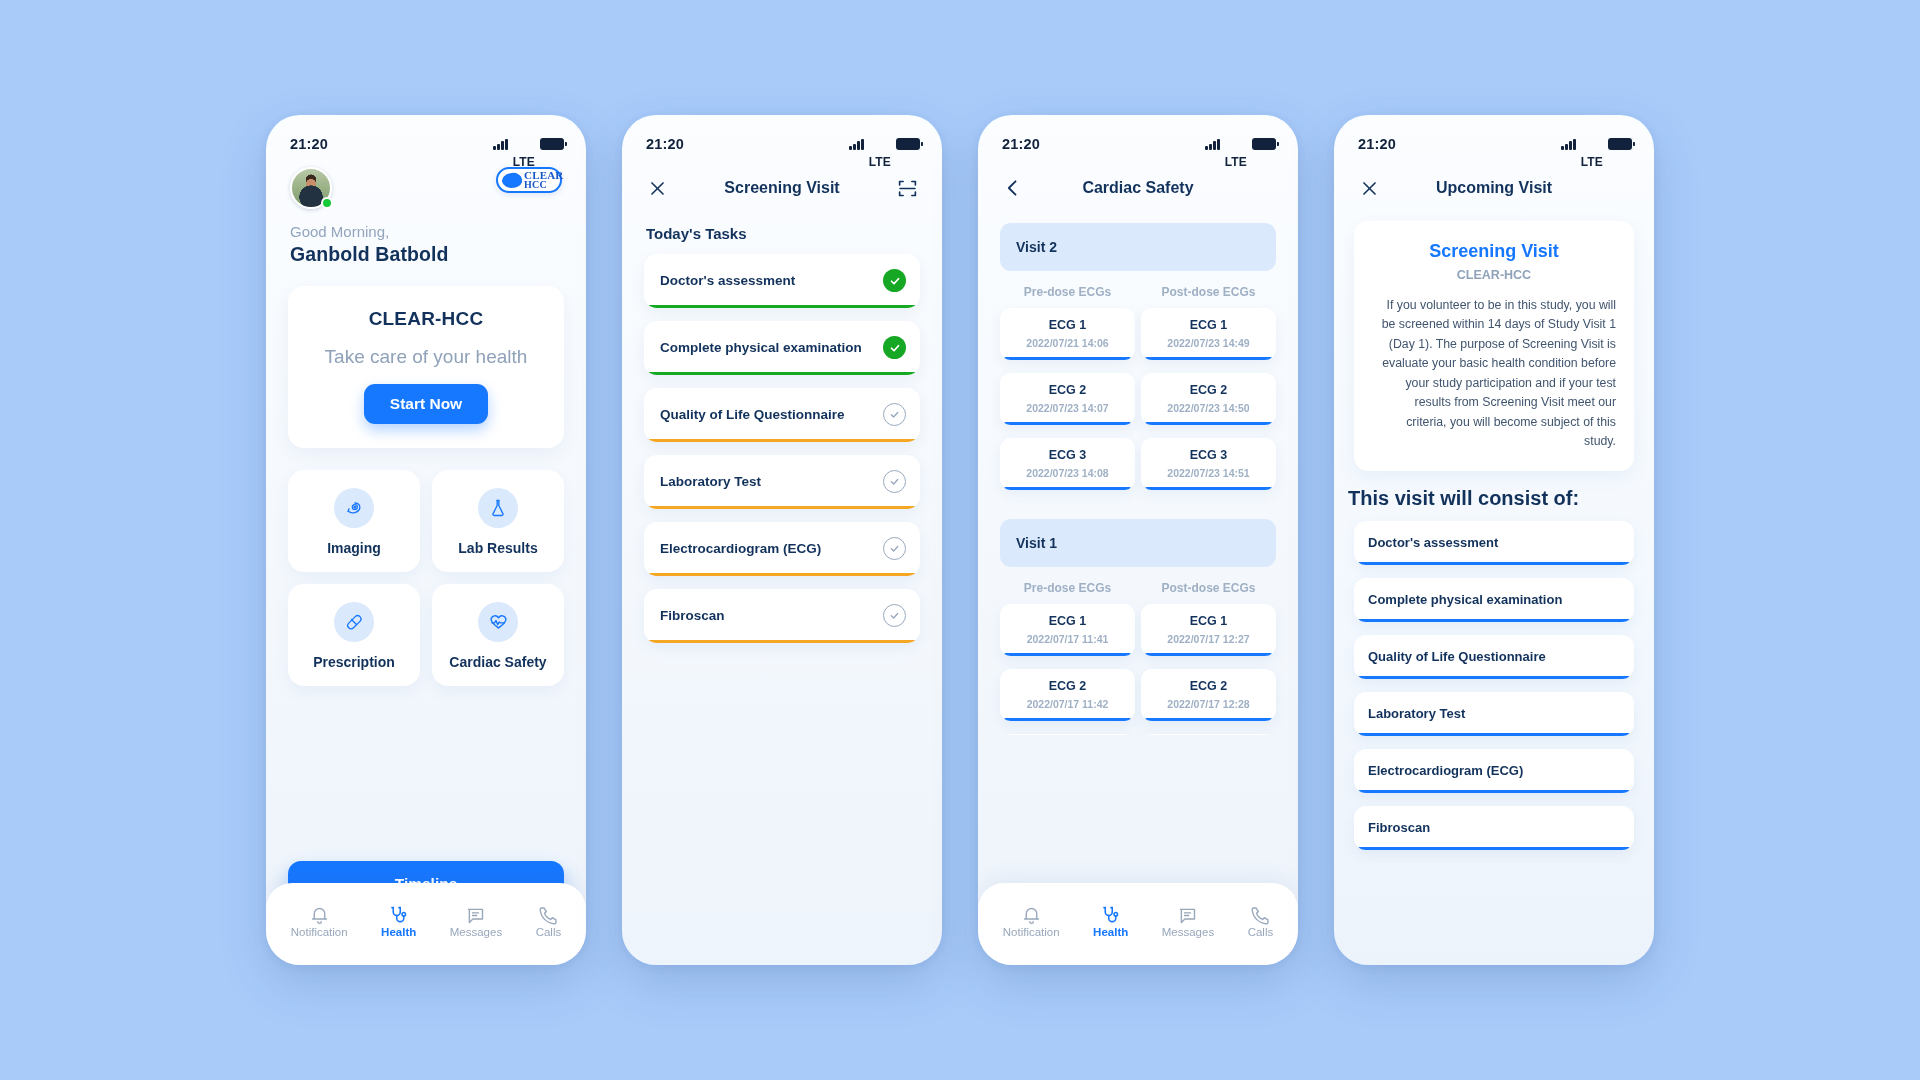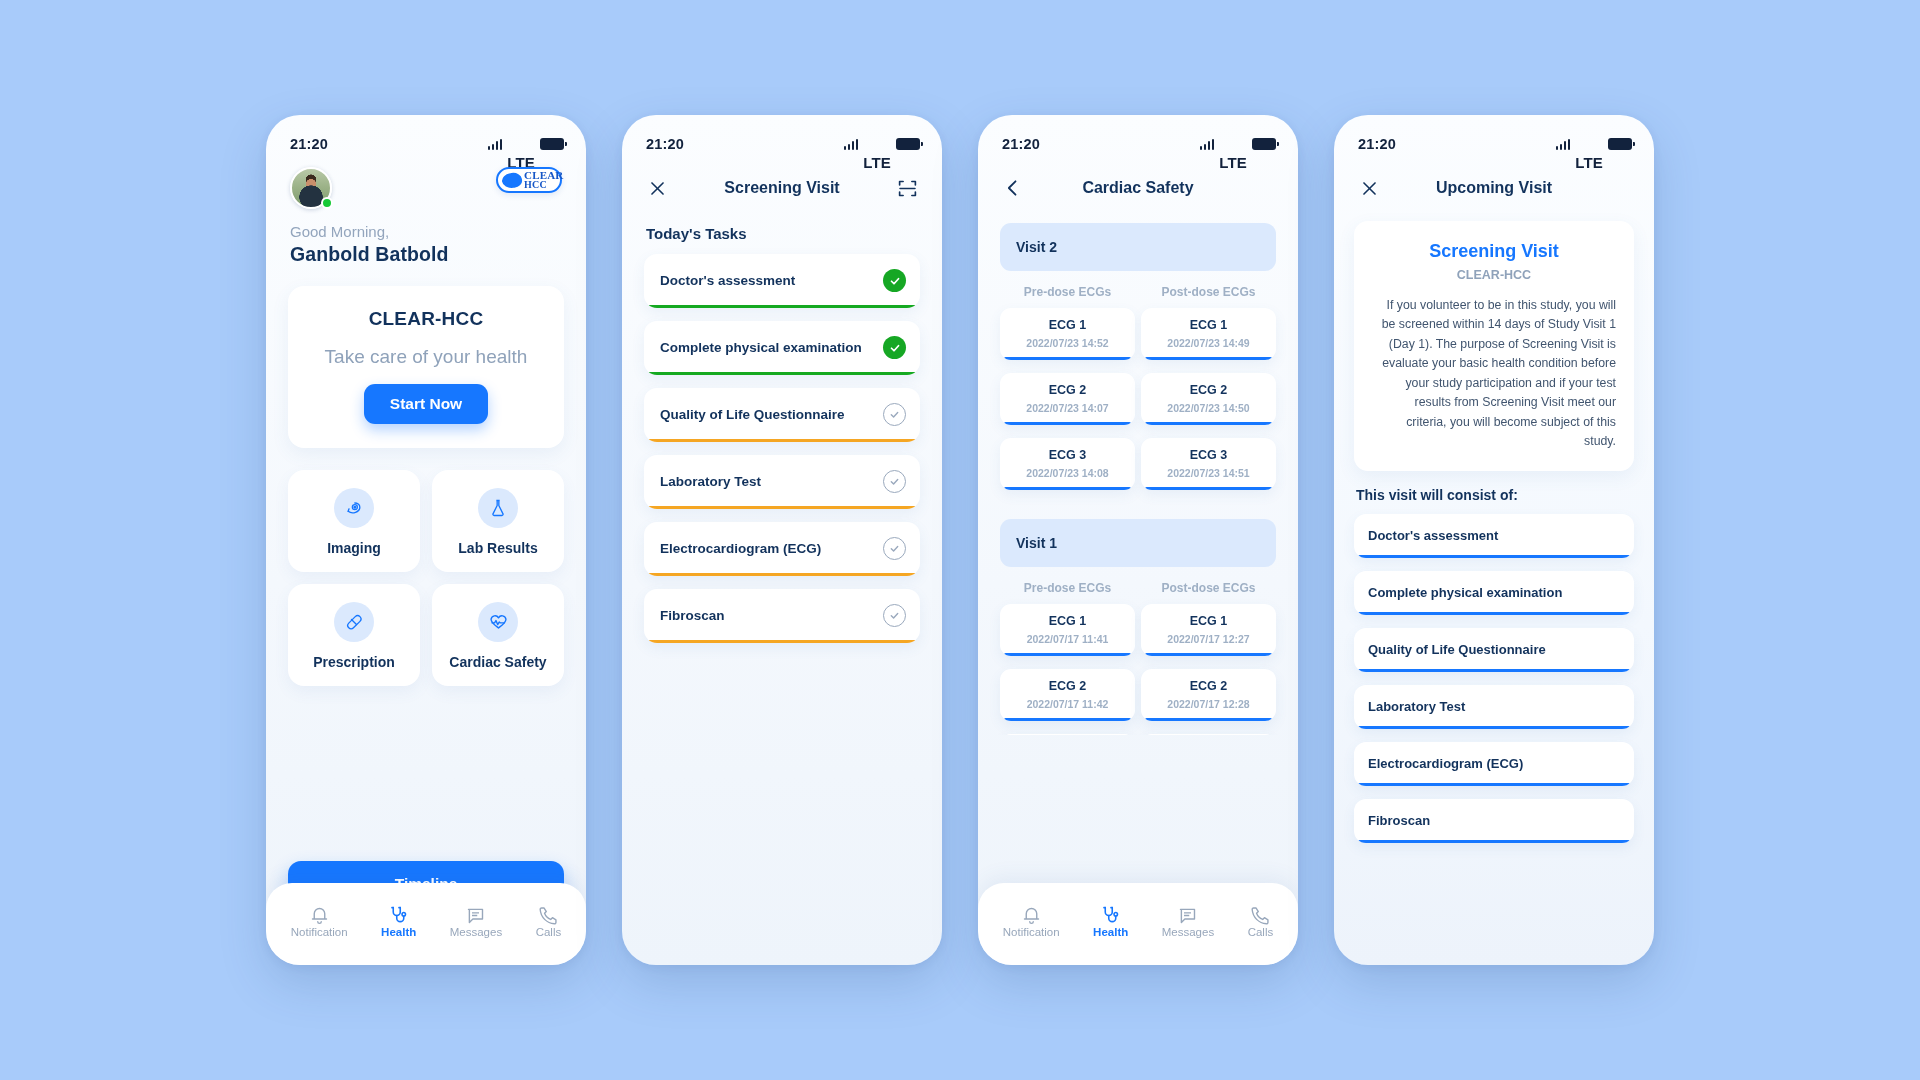--- a/index.html
+++ b/index.html
@@ -39,21 +39,21 @@
     font-size: 14.5px; font-weight: bold; color: #12223d;
     letter-spacing: .2px;
   }
   .status-right { display: flex; align-items: center; gap: 5px; }
   .bars { display: flex; align-items: flex-end; gap: 1.5px; height: 11px; }
   .bars i { display: block; width: 2.5px; background: #12223d; border-radius: 1px; }
   .bars i:nth-child(1){height:4px;}
   .bars i:nth-child(2){height:6px;}
   .bars i:nth-child(3){height:8.5px;}
   .bars i:nth-child(4){height:11px;}
-  .lte { font-size: 15px; font-weight: bold; color:#12223d;margin-top:36px; }
+  .lte { font-size: 12px; font-weight: bold; color:#12223d;margin-top:36px; }
   .batt {
     width: 24px; height: 11.5px; border-radius: 3px; background: #12223d;
     position: relative;
   }
   .batt::after {
     content:""; position:absolute; right:-3px; top:3.5px;
     width:2px; height:4.5px; background:#12223d; border-radius:0 1px 1px 0;
   }
 
   
@@ -210,21 +210,21 @@
 
   
   .info-card {
     margin: 6px 20px 0 20px; background:#fff; border-radius: 14px;
     padding: 20px 18px 20px 18px; text-align:center;
     box-shadow: 0 6px 18px rgba(70,110,180,.08);
   }
   .info-card h3 { font-size: 18px; color:#1677ff; font-weight:bold; }
   .info-card .sub { font-size: 12.5px; color:#8fa2ba; font-weight:bold; margin-top: 6px; }
   .info-card p { margin-top: 14px; font-size: 12.3px; line-height: 1.58; color:#41556f; text-align:right; }
-  .consist { padding: 16px 22px 0 22px; font-size: 14px; font-weight:bold; color:#12325c; }
+  .consist { padding: 16px 22px 0 14px; font-size: 20px; font-weight:bold; color:#12325c; }
   .v-list { padding: 11px 20px 0 20px; display:flex; flex-direction:column; gap: 13px; }
   .v-item {
     background:#fff; border-radius: 12px; padding: 14px 14px 15px 14px;
     font-size: 13px; color:#12325c; font-weight:bold;
     box-shadow: 0 5px 13px rgba(70,110,180,.08);
     position:relative; overflow:hidden; cursor:pointer;
   }
   .v-item .bar { position:absolute; left:4px; right:4px; bottom:0; height:3.5px; border-radius:3px; background:#1677ff; }
 </style>
 </head>
@@ -460,21 +460,21 @@
       <div class="icobtn"></div>
     </div>
 
     <div class="scroller">
       <div class="visit-chip">Visit 2</div>
       <div class="ecg-cols">
         <div>
           <div class="ecg-colhead">Pre-dose ECGs</div>
           <div class="ecg-card">
             <div class="n">ECG 1</div>
-            <div class="t">2022/07/23 14:52</div>
+            <div class="t">2022/07/21 14:06</div>
             <div class="bar"></div>
           </div>
           <div class="ecg-card">
             <div class="n">ECG 2</div>
             <div class="t">2022/07/23 14:07</div>
             <div class="bar"></div>
           </div>
           <div class="ecg-card">
             <div class="n">ECG 3</div>
             <div class="t">2022/07/23 14:08</div>

